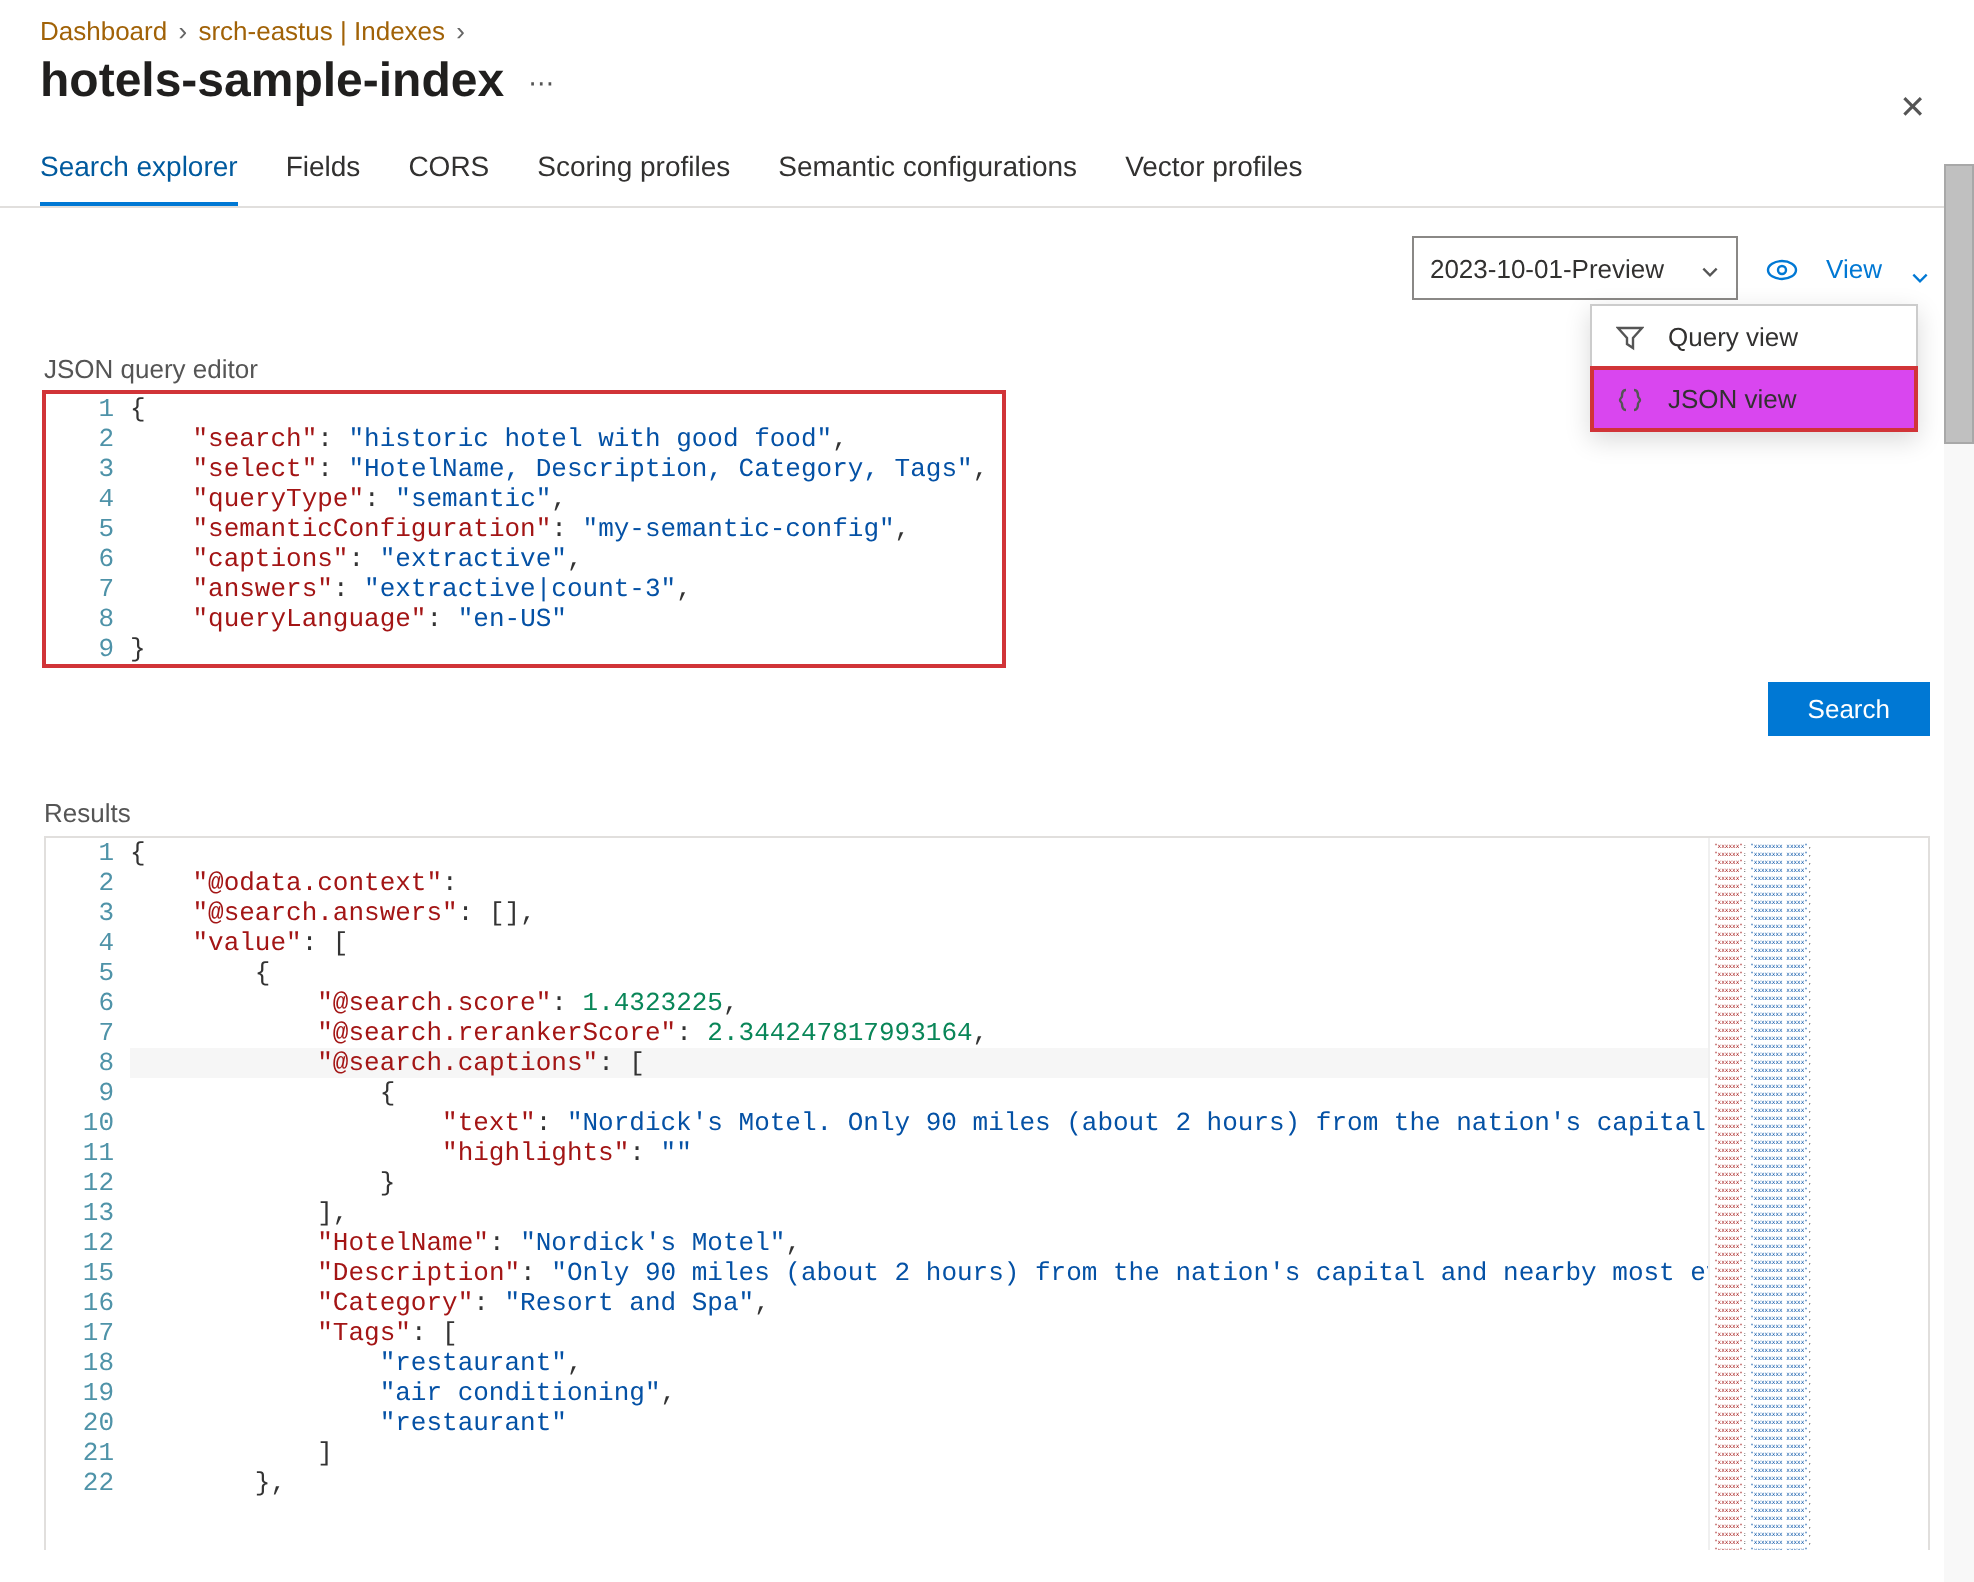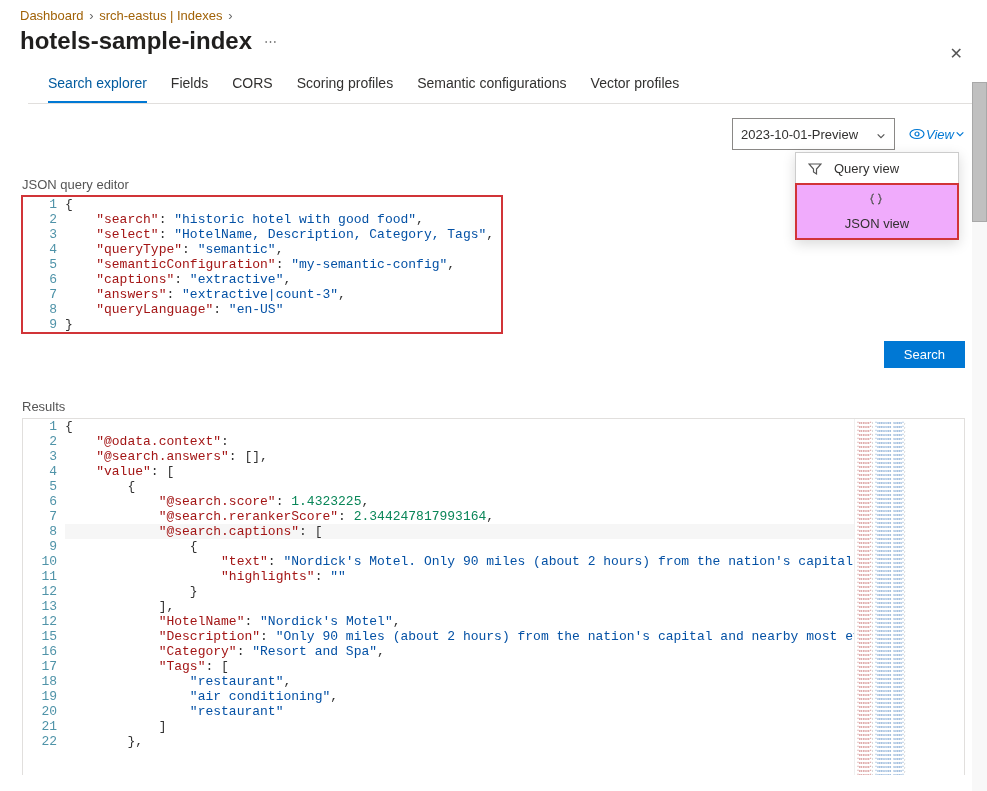--- a/index.html
+++ b/index.html
@@ -38,21 +38,20 @@
     top: 44px;
     font-size: 16px;
     color: #555;
     cursor: pointer;
   }
   .tabs {
     display: flex;
     border-bottom: 1px solid #e1dfdd;
     padding: 0 20px;
     gap: 24px;
-    margin-left: 28px;
   }
   .tab {
     padding: 10px 0;
     font-size: 14px;
     color: #323130;
     cursor: pointer;
     border-bottom: 2px solid transparent;
   }
   .tab.active {
     color: #005a9e;
@@ -84,25 +83,24 @@
     height: 32px;
   }
   .chevron-down {
     width: 10px; height: 10px;
     display: inline-block;
   }
   .chevron-down svg { width: 100%; height: 100%; }
   .view-btn {
     color: #0078d4;
     display: flex;
-    align-items: flex-start;
-    gap: 1px;
+    align-items: flex-end;
+    gap: 14px;
     cursor: pointer;
     font-size: 13px;
-    font-style: italic;
   }
   .view-btn .eye { display:inline-flex; }
   .view-menu {
     position: absolute;
     right: 28px;
     top: 48px;
     width: 164px;
     background: #fff;
     border: 1px solid #ccc;
     box-shadow: 0 4px 12px rgba(0,0,0,0.15);
@@ -110,24 +108,23 @@
   }
   .view-menu-item {
     display: flex;
     align-items: center;
     gap: 10px;
     padding: 8px 12px;
     cursor: pointer;
     color: #323130;
   }
   .view-menu-item.highlighted {
-    background: #f0abfc;
+    background: #d946ef;
     outline: 2px solid #d13438;
     outline-offset: -1px;
-    flex-direction: column;
   }
   .view-menu .mi-icon { width: 16px; display:inline-flex; color:#555; }
   .section-label {
     padding: 6px 22px 4px;
     color: #555;
     font-size: 13px;
     margin-top: 17px;
   }
   .code-box {
     margin: 0 22px;

